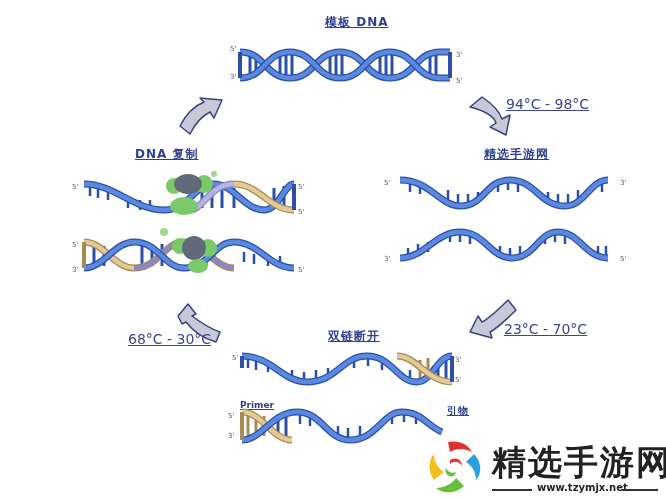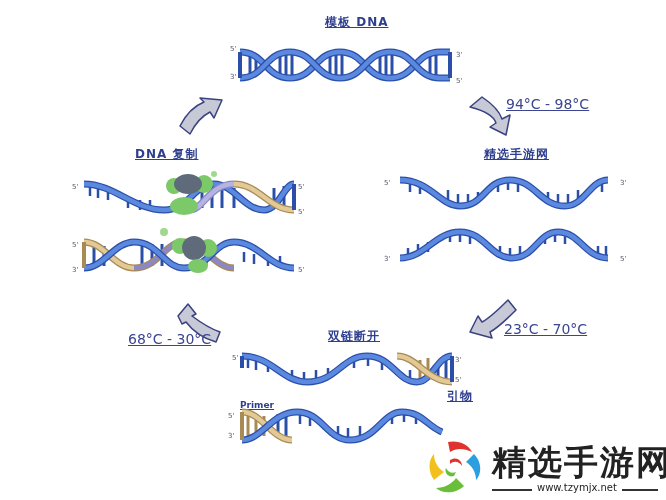--- a/index.html
+++ b/index.html
@@ -103,21 +103,21 @@
 
 <svg class="abs" style="left:468px;top:298px;" width="50" height="42">
   <path d="M40,2 L48,12 C38,22 30,30 22,34 L24,40 L2,34 L10,18 L14,24 C22,20 30,12 40,2 Z" fill="#c7c9d6" stroke="#3a4280" stroke-width="1.5" stroke-linejoin="round"></path>
 </svg>
 <div class="abs temp" style="left:504px;top:321px;">23°C - 70°C</div>
 
 <div class="abs title" style="left:328px;top:328px;">双链断开</div>
 <div class="abs end" style="left:232px;top:354px;">5'</div>
 <div class="abs end" style="left:455px;top:356px;">3'</div>
 <div class="abs end" style="left:455px;top:376px;">5'</div>
-<div class="abs title" style="left:447px;top:388px;font-size:12px;">引物</div>
+<div class="abs title" style="left:447px;top:404px;font-size:10px;">引物</div>
 <svg class="abs" style="left:242px;top:352px;" width="212" height="36">
   <g stroke="#2b4fa8" stroke-width="2.5">
     <line x1="6" y1="6" x2="6" y2="16"></line>
       <line x1="14" y1="8" x2="14" y2="18"></line>
       <line x1="26" y1="10" x2="26" y2="20"></line>
     <line x1="50" y1="18" x2="50" y2="28"></line>
       <line x1="62" y1="20" x2="62" y2="30"></line>
       <line x1="74" y1="18" x2="74" y2="28"></line>
       <line x1="86" y1="16" x2="86" y2="26"></line>
     <line x1="112" y1="6" x2="112" y2="16"></line>
@@ -256,14 +256,14 @@
 <svg class="abs" style="left:424px;top:438px;" width="64" height="60">
   <path d="M24,4 C34,2 44,6 48,14 C40,10 32,10 26,14 Z" fill="#e0322e"></path>
   <path d="M50,16 C58,24 58,36 52,42 C52,34 48,28 42,24 Z" fill="#2b9fe0"></path>
   <path d="M40,48 C32,56 18,56 12,50 C20,50 28,46 32,40 Z" fill="#6abf3a"></path>
   <path d="M10,42 C4,34 4,22 10,16 C10,24 14,30 20,34 Z" fill="#f2c01c"></path>
   <path d="M26,22 C32,18 38,22 38,28 C36,24 30,22 26,26 Z" fill="#e0322e"></path>
   <path d="M30,38 C24,40 20,34 22,30 C24,34 28,36 32,34 Z" fill="#6abf3a"></path>
 </svg>
 <div class="abs wm-title" style="left:492px;top:440px;">精选手游网</div>
 <div class="abs wm-line" style="left:492px;top:489px;width:40px;"></div>
-<div class="abs wm-url" style="left:537px;top:482px;">www.tzymjx.net</div>
+<div class="abs wm-url" style="left:537px;top:482px;font-weight:bold;">www.tzymjx.net</div>
 <div class="abs wm-line" style="left:622px;top:489px;width:36px;"></div>
 
 </body></html>

